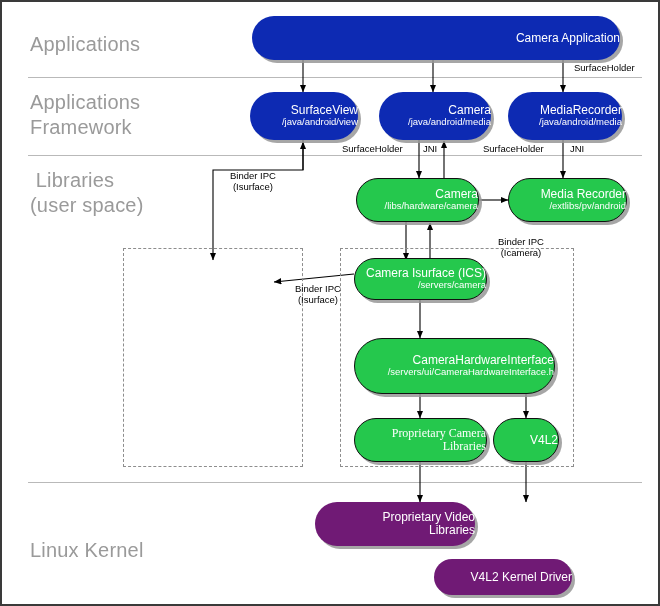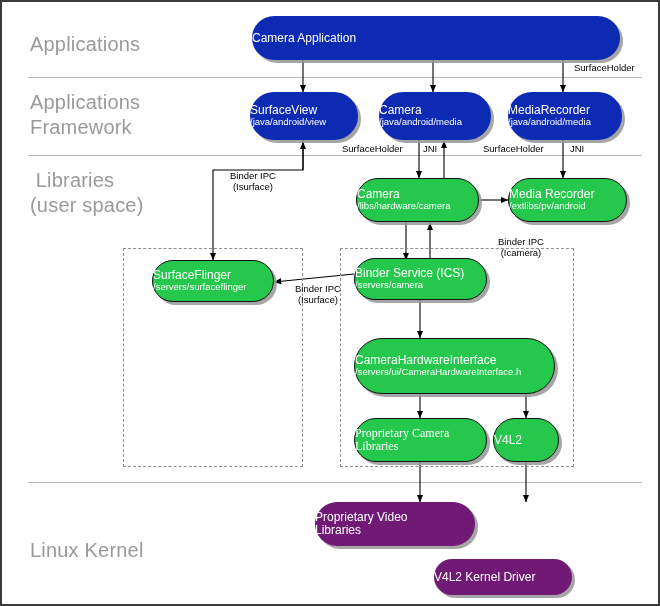--- a/index.html
+++ b/index.html
@@ -28,21 +28,21 @@
   .divider{position:absolute;height:1px;background:#b9b9b9;}
 
   
   .node{
     position:absolute;
     box-sizing:border-box;
     border-radius:999px;
     color:#ffffff;
     text-align:center;
     display:flex;flex-direction:column;
-    align-items:flex-start;justify-content:center;
+    align-items:flex-end;justify-content:center;
     box-shadow:3px 3px 0 rgba(150,150,150,.85);
     line-height:1.08;
     z-index:3;
   }
   .node .t1{font-size:12px;white-space:nowrap;}
   .node .t2{font-size:9.5px;white-space:nowrap;}
   .node.blue{background:#0d2ab3;}
   .node.green{background:#25c84d;border:1px solid #101010;}
   .node.red{background:#701a75;}
 
@@ -162,27 +162,23 @@
   <div class="node green" style="left:354px;top:176px;width:123px;height:44px;">
     <span class="t1">Camera</span>
     <span class="t2">/libs/hardware/camera</span>
   </div>
 
   <div class="node green" style="left:506px;top:176px;width:119px;height:44px;">
     <span class="t1">Media Recorder</span>
     <span class="t2">/extlibs/pv/android</span>
   </div>
 
-  <div class="node green" style="left:150px;top:258px;width:122px;height:42px;">
-    <span class="t1">SurfaceFlinger</span>
-    <span class="t2">/servers/surfaceflinger</span>
-  </div>
 
   <div class="node green" style="left:352px;top:256px;width:133px;height:42px;">
-    <span class="t1">Binder Service (ICS)</span>
+    <span class="t1">Camera Isurface (ICS)</span>
     <span class="t2">/servers/camera</span>
   </div>
 
   <div class="node green" style="left:352px;top:336px;width:201px;height:56px;">
     <span class="t1">CameraHardwareInterface</span>
     <span class="t2">/servers/ui/CameraHardwareInterface.h</span>
   </div>
 
   <div class="node green" style="left:352px;top:416px;width:133px;height:44px;font-family:Liberation Serif, serif;">
     <span class="t1">Proprietary Camera</span>

